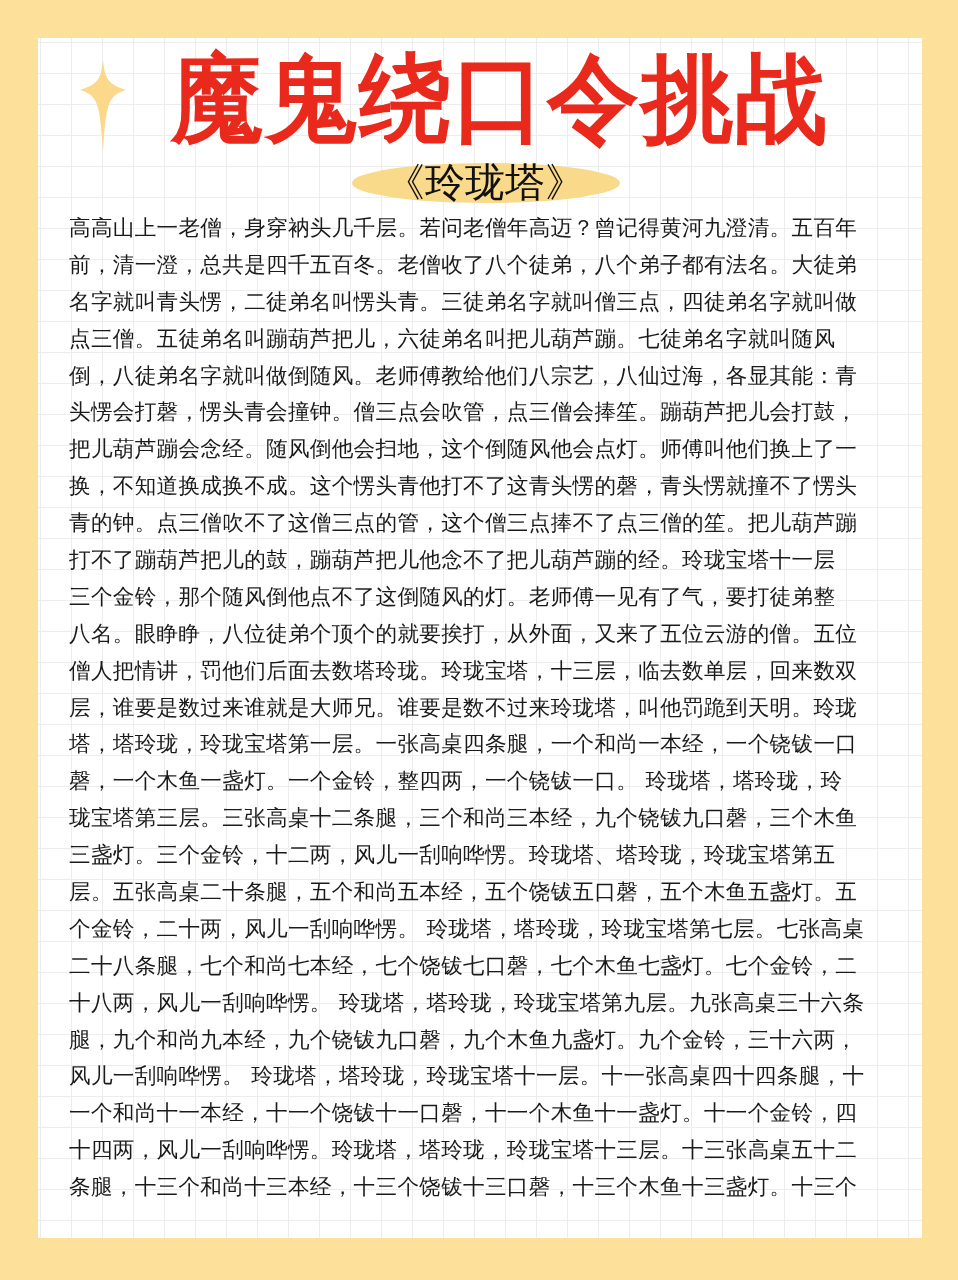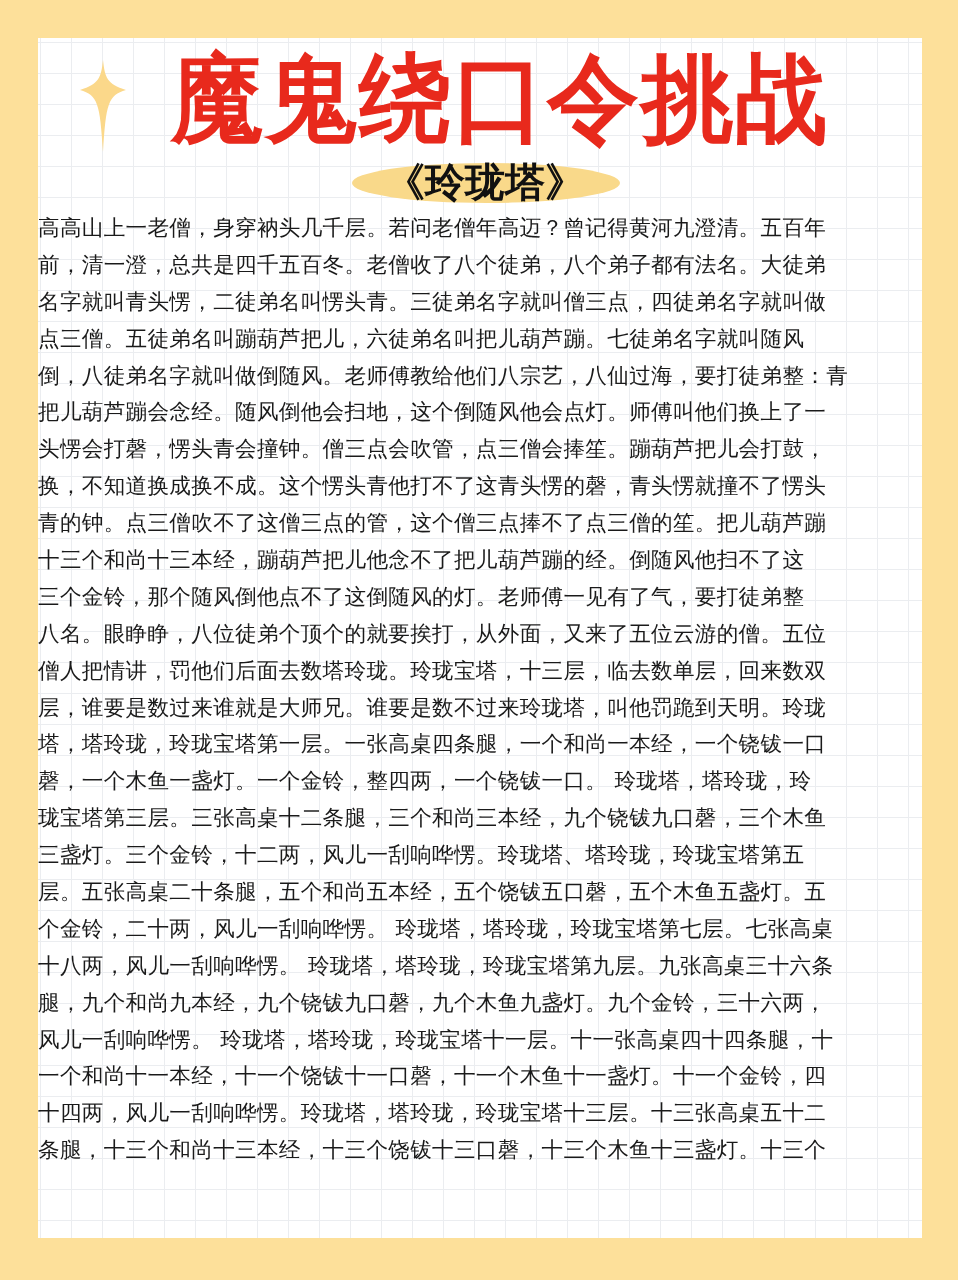--- a/index.html
+++ b/index.html
@@ -47,27 +47,27 @@
     background: #f9d98a;
     border-radius: 50%;
   }
   .subtitle {
     position: absolute;
     left: 300px; top: 154px;
     width: 370px;
     text-align: center;
     font-size: 40px;
     line-height: 56px;
-    font-weight: bold;
+    font-weight: normal;
     color: #111111;
     white-space: nowrap;
   }
   .body-text {
     position: absolute;
-    left: 38px; top: 210px;
+    left: 69px; top: 210px;
     width: 852px;
   }
   .line {
     display: block;
     height: 36.9px;
     line-height: 36.9px;
     font-size: 21.6px;
     color: #1a1a1a;
     white-space: nowrap;
     letter-spacing: 0.3px;
@@ -85,35 +85,36 @@
 <div class="title">魔鬼绕口令挑战</div>
 
 <div class="pill"></div>
 <div class="subtitle">《玲珑塔》</div>
 
 <div class="body-text">
   <span class="line">高高山上一老僧，身穿衲头几千层。若问老僧年高迈？曾记得黄河九澄清。五百年</span>
   <span class="line">前，清一澄，总共是四千五百冬。老僧收了八个徒弟，八个弟子都有法名。大徒弟</span>
   <span class="line">名字就叫青头愣，二徒弟名叫愣头青。三徒弟名字就叫僧三点，四徒弟名字就叫做</span>
   <span class="line">点三僧。五徒弟名叫蹦葫芦把儿，六徒弟名叫把儿葫芦蹦。七徒弟名字就叫随风</span>
-  <span class="line">倒，八徒弟名字就叫做倒随风。老师傅教给他们八宗艺，八仙过海，要打徒弟整：青</span>
+  <span class="line">倒，八徒弟名字就叫做倒随风。老师傅教给他们八宗艺，八仙过海，各显其能：青</span>
+  <span class="line">头愣会打磬，愣头青会撞钟。僧三点会吹管，点三僧会捧笙。蹦葫芦把儿会打鼓，</span>
   <span class="line">把儿葫芦蹦会念经。随风倒他会扫地，这个倒随风他会点灯。师傅叫他们换上了一</span>
-  <span class="line">头愣会打磬，愣头青会撞钟。僧三点会吹管，点三僧会捧笙。蹦葫芦把儿会打鼓，</span>
   <span class="line">换，不知道换成换不成。这个愣头青他打不了这青头愣的磬，青头愣就撞不了愣头</span>
   <span class="line">青的钟。点三僧吹不了这僧三点的管，这个僧三点捧不了点三僧的笙。把儿葫芦蹦</span>
-  <span class="line">十三个和尚十三本经，蹦葫芦把儿他念不了把儿葫芦蹦的经。倒随风他扫不了这</span>
+  <span class="line">打不了蹦葫芦把儿的鼓，蹦葫芦把儿他念不了把儿葫芦蹦的经。玲珑宝塔十一层</span>
   <span class="line">三个金铃，那个随风倒他点不了这倒随风的灯。老师傅一见有了气，要打徒弟整</span>
   <span class="line">八名。眼睁睁，八位徒弟个顶个的就要挨打，从外面，又来了五位云游的僧。五位</span>
   <span class="line">僧人把情讲，罚他们后面去数塔玲珑。玲珑宝塔，十三层，临去数单层，回来数双</span>
   <span class="line">层，谁要是数过来谁就是大师兄。谁要是数不过来玲珑塔，叫他罚跪到天明。玲珑</span>
   <span class="line">塔，塔玲珑，玲珑宝塔第一层。一张高桌四条腿，一个和尚一本经，一个铙钹一口</span>
   <span class="line">磬，一个木鱼一盏灯。一个金铃，整四两，一个铙钹一口。 玲珑塔，塔玲珑，玲</span>
   <span class="line">珑宝塔第三层。三张高桌十二条腿，三个和尚三本经，九个铙钹九口磬，三个木鱼</span>
   <span class="line">三盏灯。三个金铃，十二两，风儿一刮响哗愣。玲珑塔、塔玲珑，玲珑宝塔第五</span>
   <span class="line">层。五张高桌二十条腿，五个和尚五本经，五个饶钹五口磬，五个木鱼五盏灯。五</span>
   <span class="line">个金铃，二十两，风儿一刮响哗愣。 玲珑塔，塔玲珑，玲珑宝塔第七层。七张高桌</span>
+  <span class="line">二十八条腿，七个和尚七本经，七个饶钹七口磬，七个木鱼七盏灯。七个金铃，二</span>
   <span class="line">十八两，风儿一刮响哗愣。 玲珑塔，塔玲珑，玲珑宝塔第九层。九张高桌三十六条</span>
   <span class="line">腿，九个和尚九本经，九个铙钹九口磬，九个木鱼九盏灯。九个金铃，三十六两，</span>
   <span class="line">风儿一刮响哗愣。 玲珑塔，塔玲珑，玲珑宝塔十一层。十一张高桌四十四条腿，十</span>
   <span class="line">一个和尚十一本经，十一个饶钹十一口磬，十一个木鱼十一盏灯。十一个金铃，四</span>
   <span class="line">十四两，风儿一刮响哗愣。玲珑塔，塔玲珑，玲珑宝塔十三层。十三张高桌五十二</span>
   <span class="line">条腿，十三个和尚十三本经，十三个饶钹十三口磬，十三个木鱼十三盏灯。十三个</span>
 </div>
 
 </body></html>

